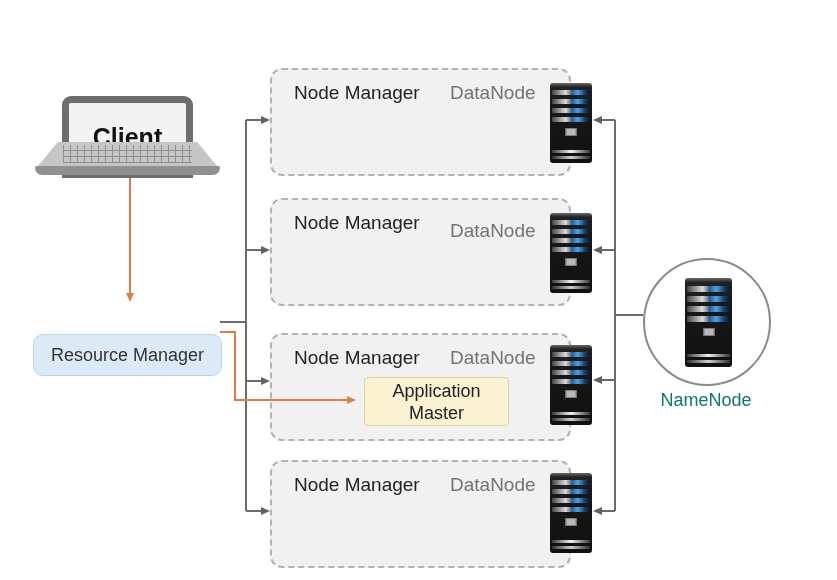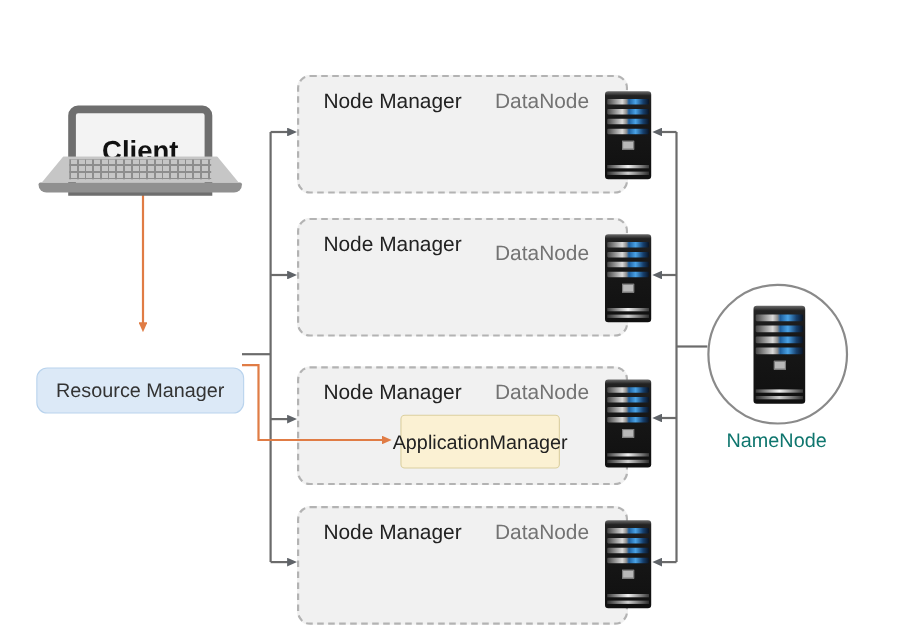--- a/index.html
+++ b/index.html
@@ -51,21 +51,21 @@
     background:#f1f1f1;border:2px dashed #b3b3b3;border-radius:12px;text-decoration:underline;
   }
   .nb1{top:68px;}.nb2{top:198px;}.nb3{top:333px;}.nb4{top:460px;}
   .nm-label{position:absolute;left:22px;top:12px;font-size:19px;color:#222;}
   .dn-label{position:absolute;left:178px;top:12px;font-size:19px;color:#737373;}
   .nb2 .dn-label{top:20px;}
   
   .am-box{
     position:absolute;left:92px;top:42px;width:143px;height:47px;
     background:#fbf1d3;border:1.5px solid #dbcf9f;border-radius:4px;
-    display:flex;flex-direction:row;align-items:center;justify-content:center;
+    display:flex;flex-direction:column;align-items:center;justify-content:center;
     font-size:18px;line-height:22px;color:#222;
   }
   
   .server{
     position:absolute;left:550px;width:42px;height:80px;z-index:3;
     background:linear-gradient(180deg,#6a6a6a 0%,#222 5%,#181818 30%,#101010 100%);
     border-radius:3px;
   }
   .sv1{top:83px;}.sv2{top:213px;}.sv3{top:345px;}.sv4{top:473px;}
   .stripes{position:absolute;left:2px;right:2px;top:7px;}
@@ -150,21 +150,21 @@
   </div>
   <div class="node-box nb2">
     <span class="nm-label">Node Manager</span>
     <span class="dn-label">DataNode</span>
   </div>
   <div class="node-box nb3">
     <span class="nm-label">Node Manager</span>
     <span class="dn-label">DataNode</span>
     <div class="am-box">
       <span>Application</span>
-      <span>Manager</span>
+      <span>Master</span>
     </div>
   </div>
   <div class="node-box nb4">
     <span class="nm-label">Node Manager</span>
     <span class="dn-label">DataNode</span>
   </div>
 
   <div class="server sv1">
     <div class="stripes">
       <div class="stripe"></div>

